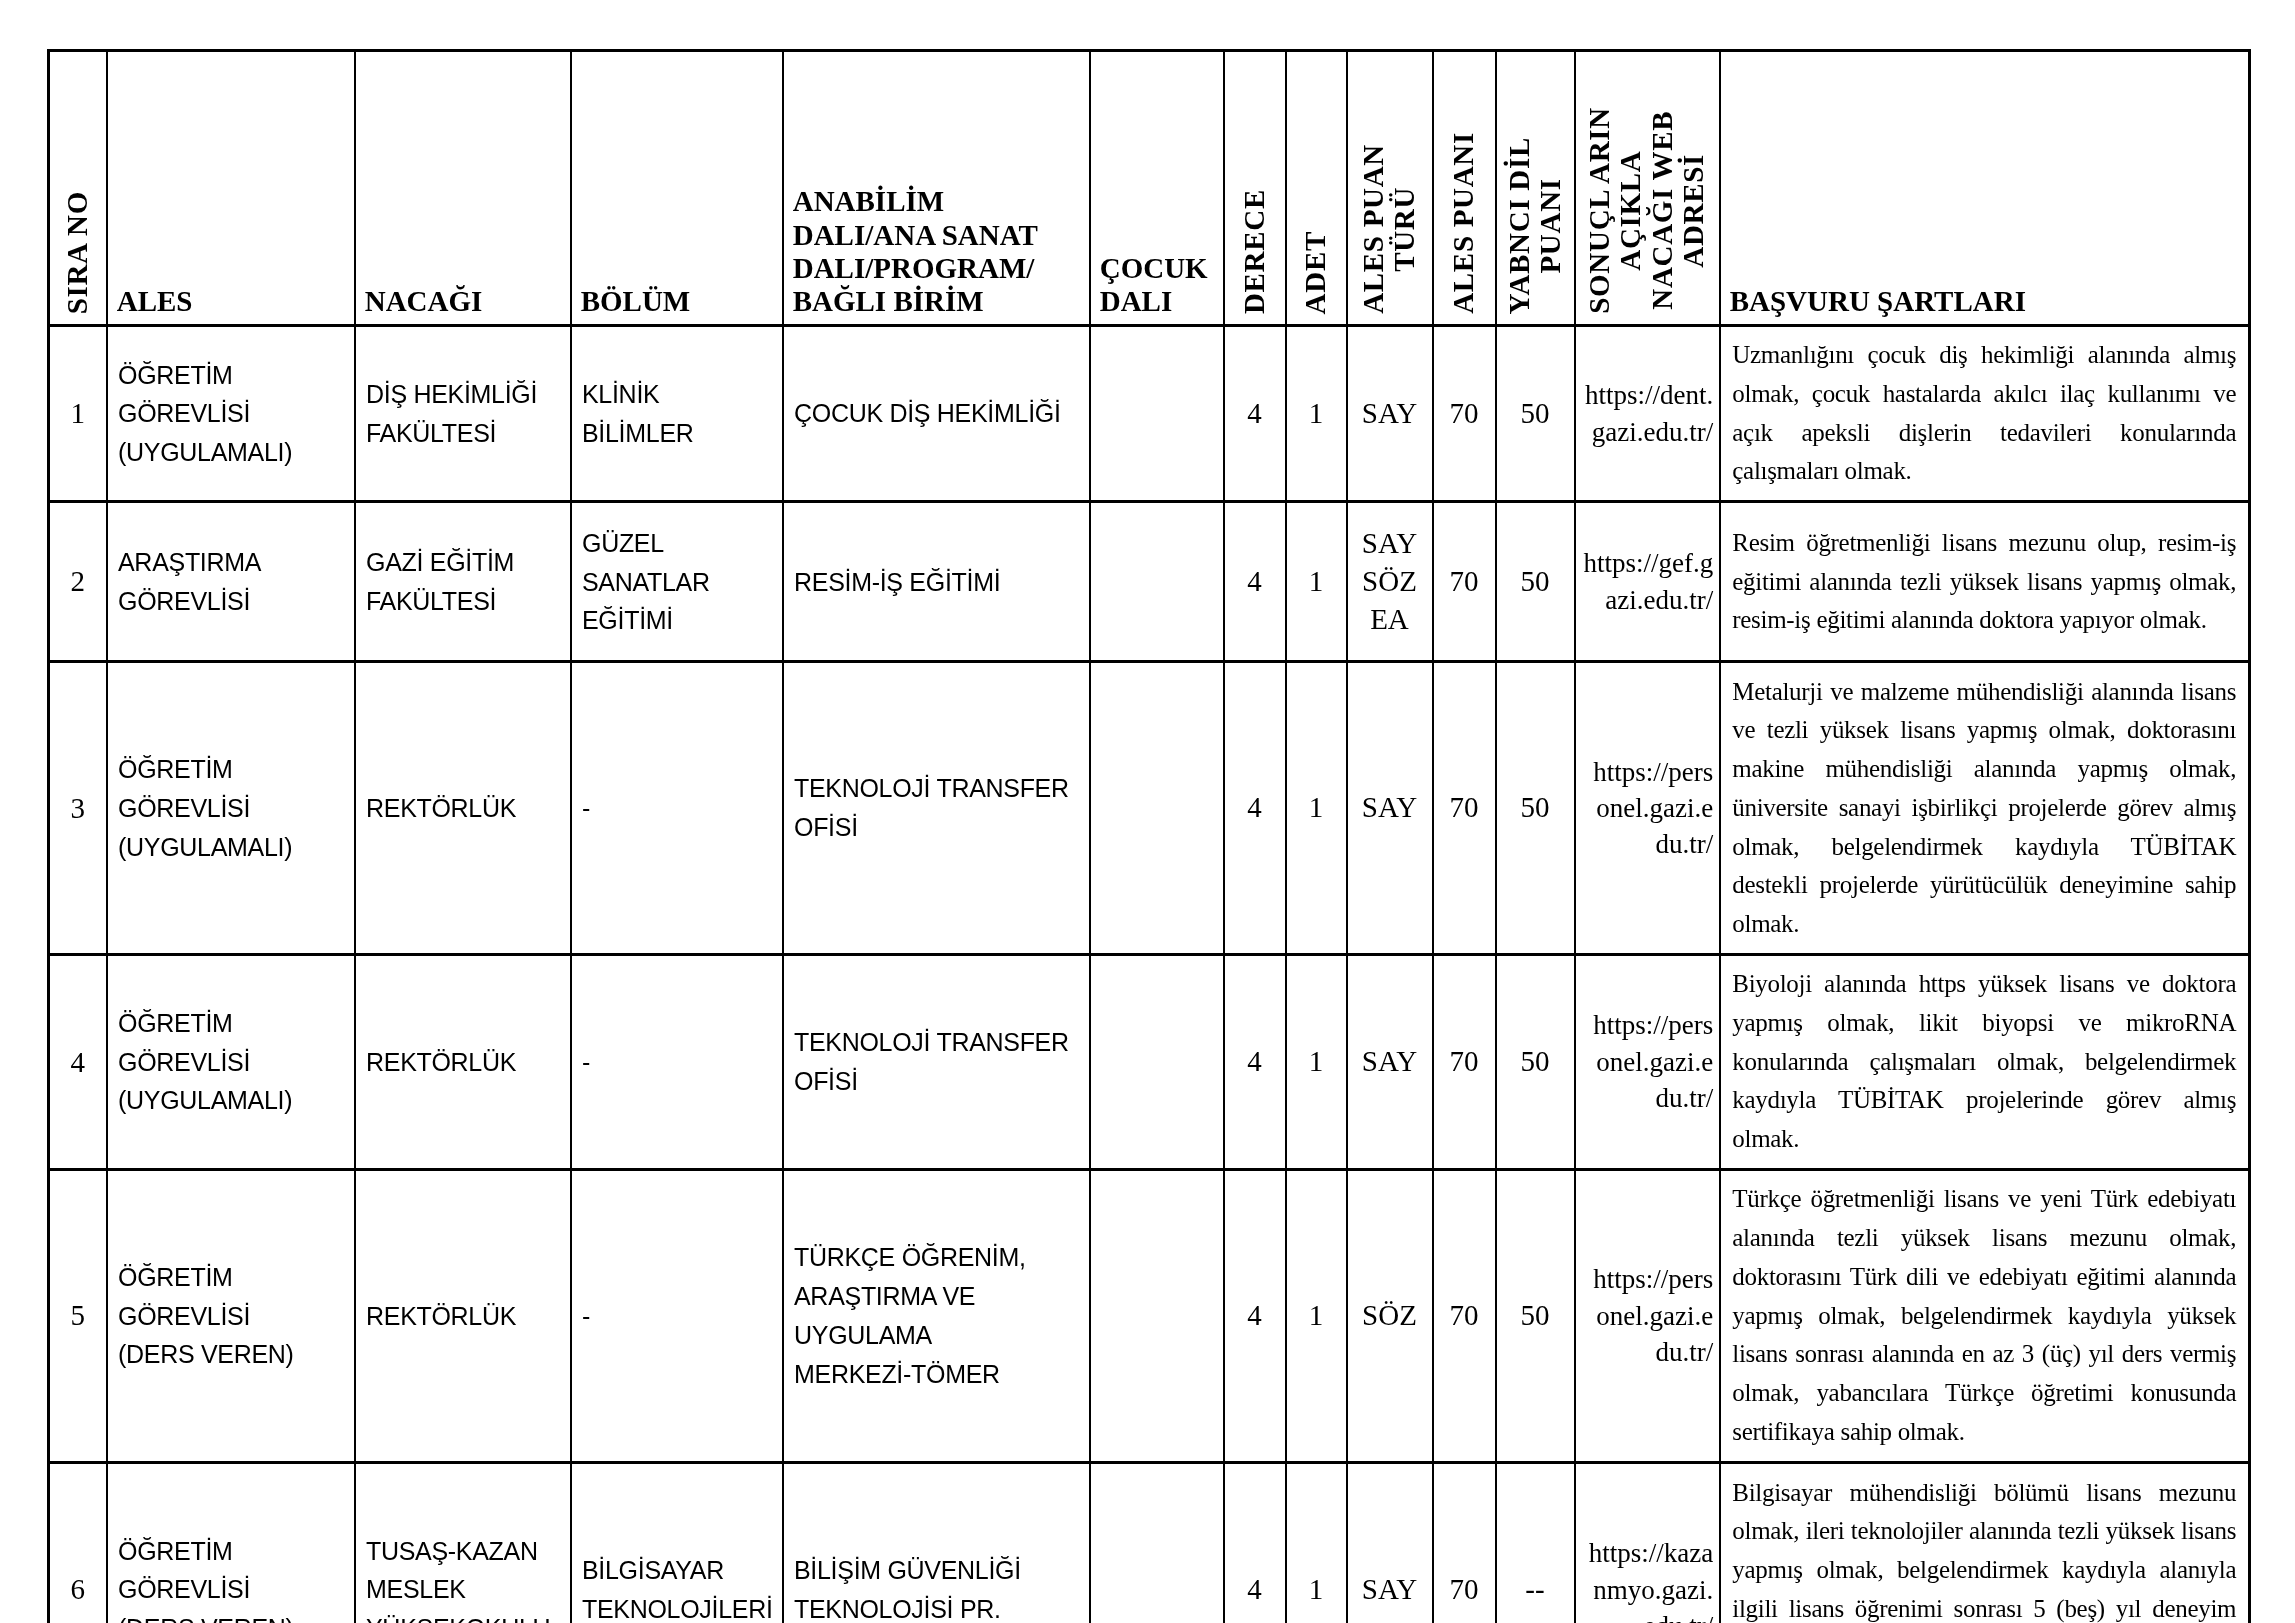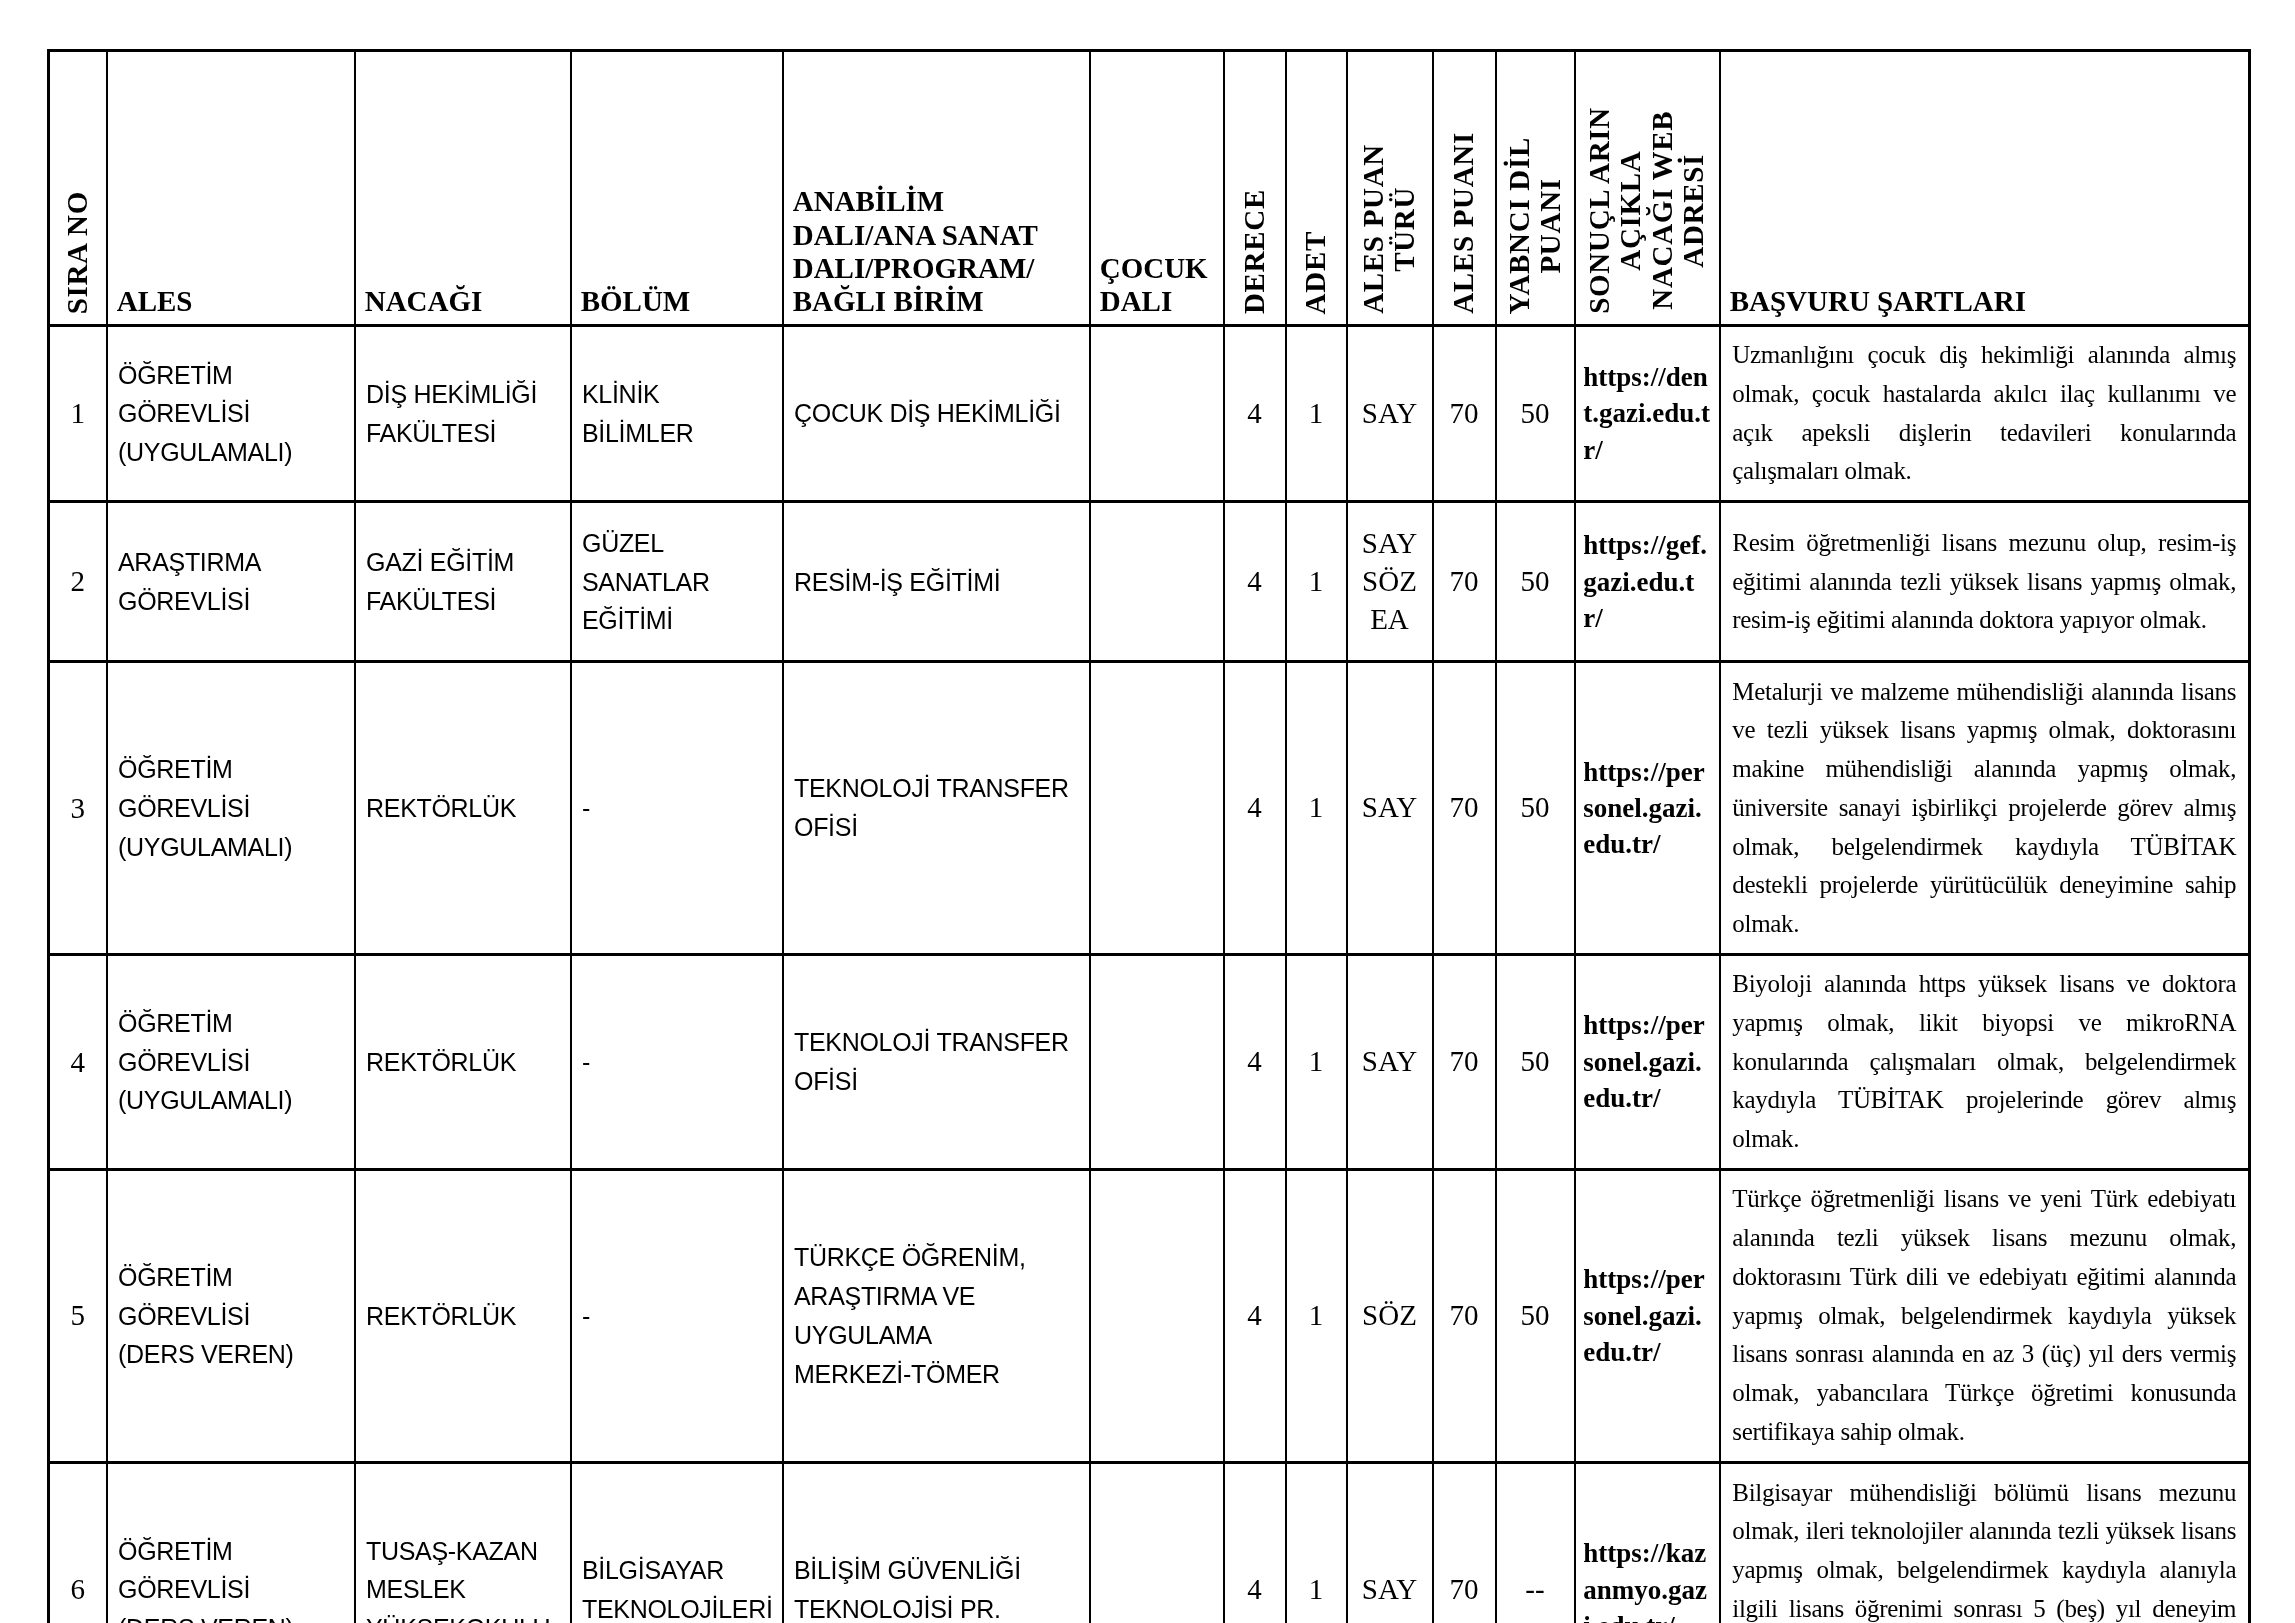--- a/index.html
+++ b/index.html
@@ -86,26 +86,25 @@
     font-size: 29px;
     text-align: center;
     vertical-align: middle;
     padding: 2.6px 2.6px;
     white-space: pre-line;
     line-height: 1.3;
   }
   td.c-url {
     font-family: "Liberation Serif", serif;
     font-size: 27px;
-    text-align: left;
+    text-align: right;
     vertical-align: middle;
     padding: 3.9px 5.2px 3.9px 7.8px;
     word-break: break-all;
     line-height: 1.35;
-    font-weight: bold;
   }
   td.c-req {
     font-size: 25px;
     text-align: justify;
     vertical-align: middle;
     padding: 9.2px 11.8px;
     line-height: 1.55;
     letter-spacing: -0.3px;
     font-family: Liberation Serif, serif;
   }

